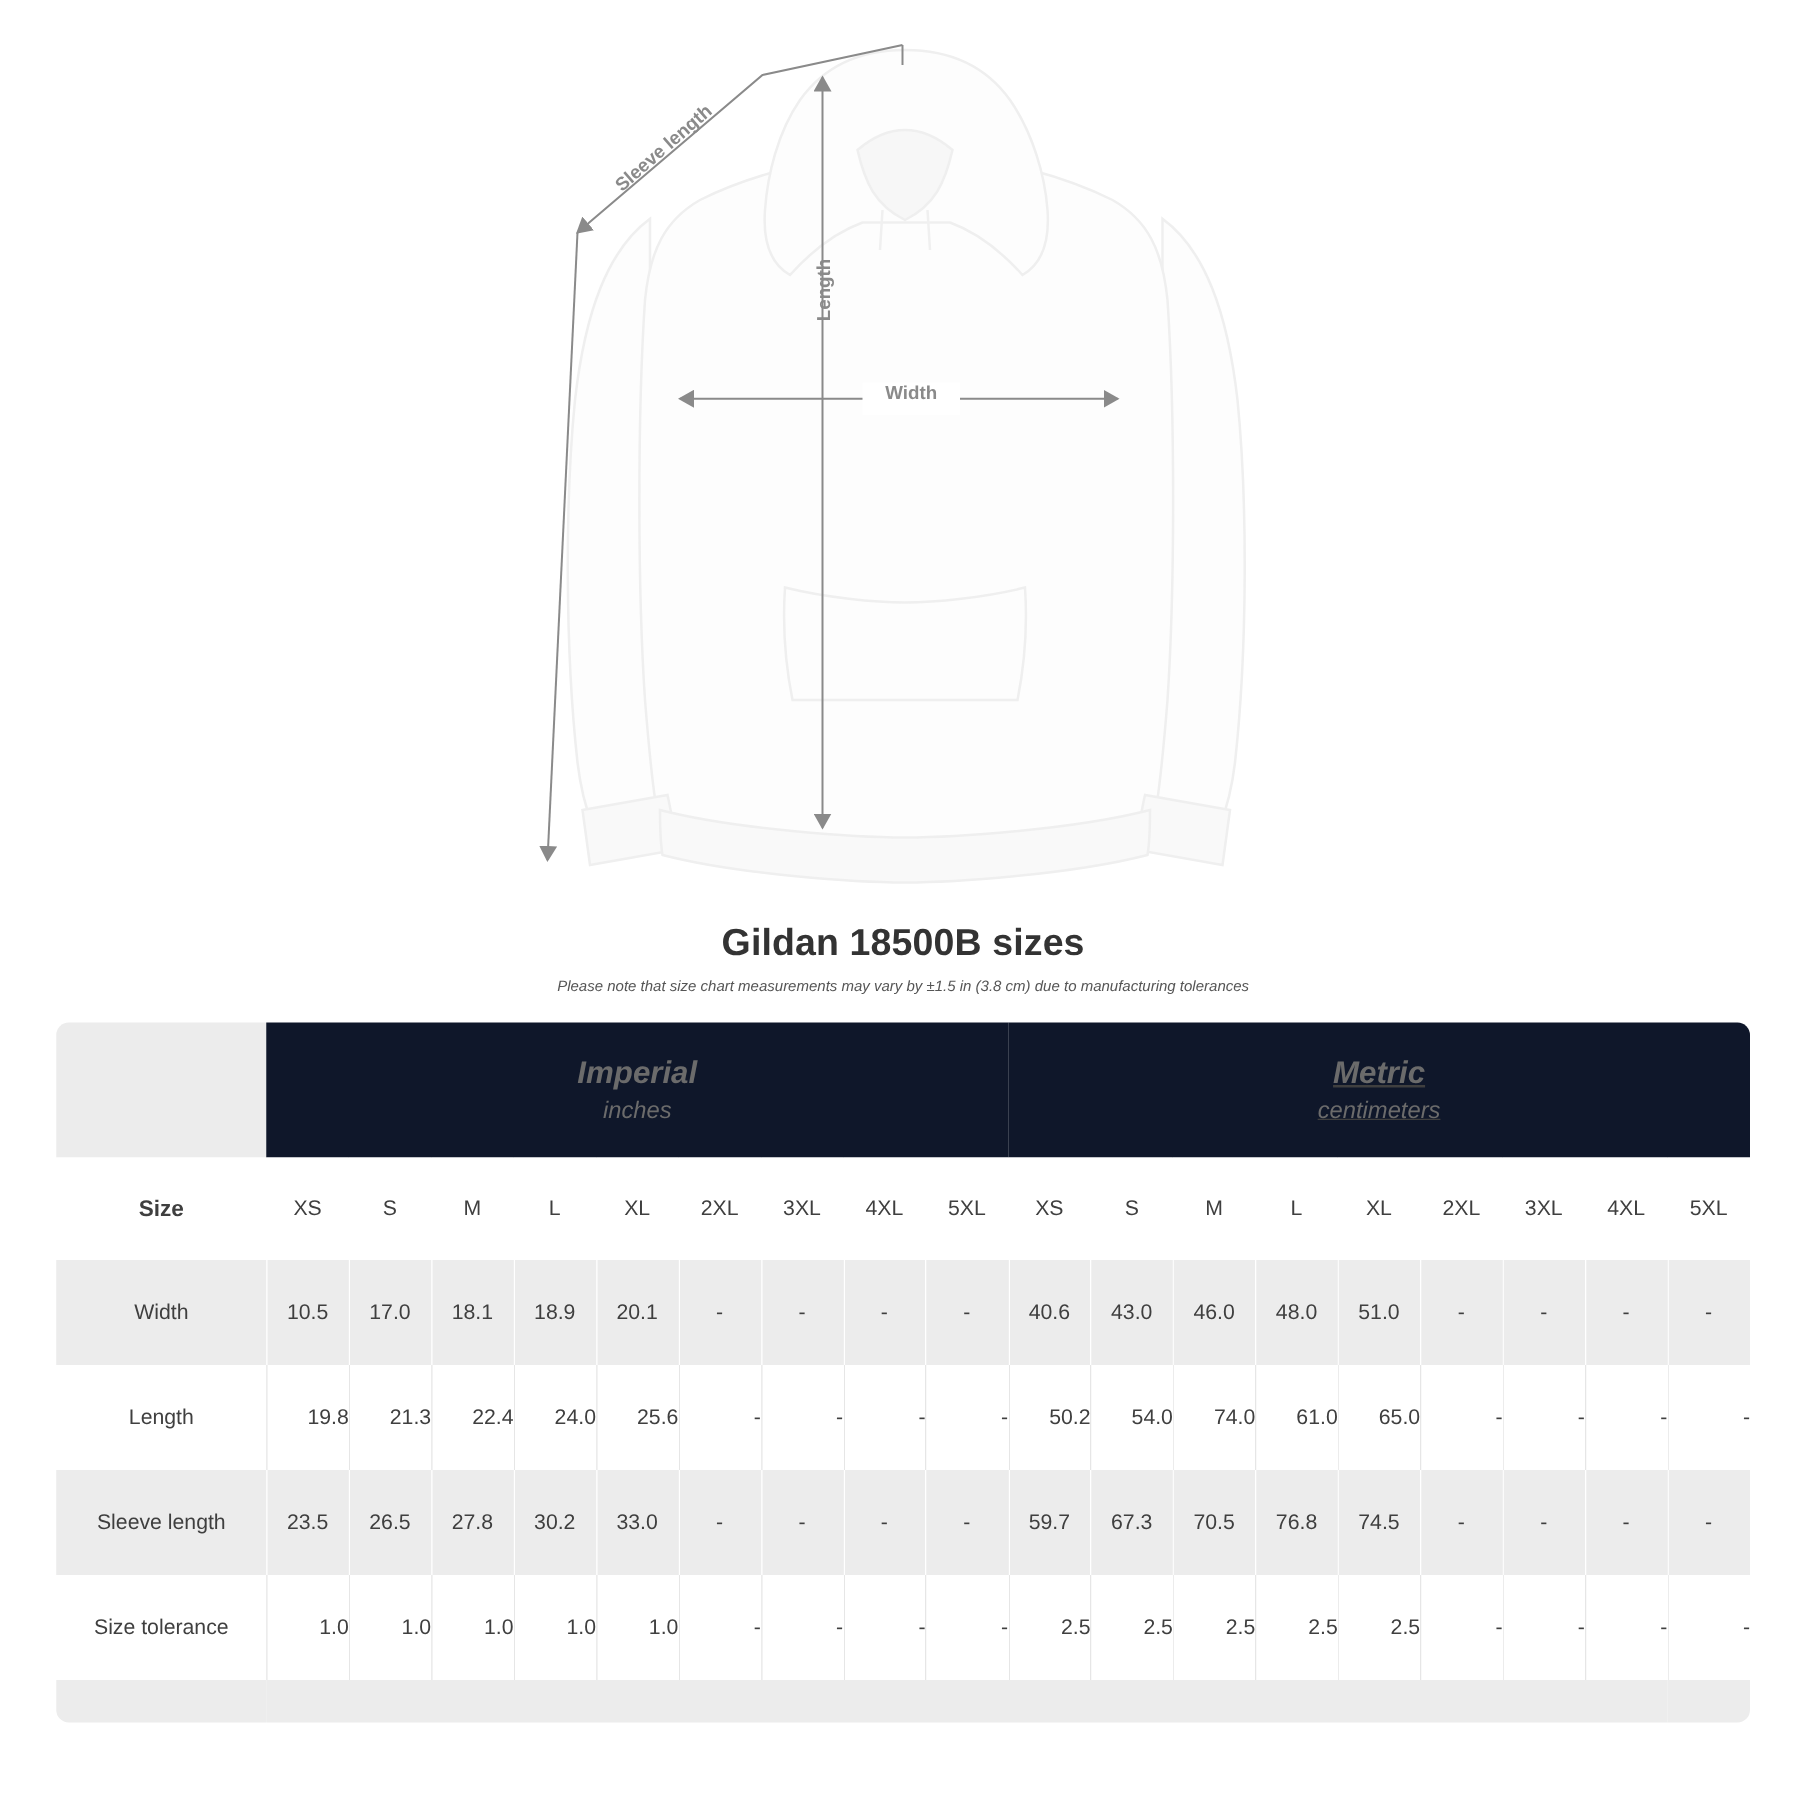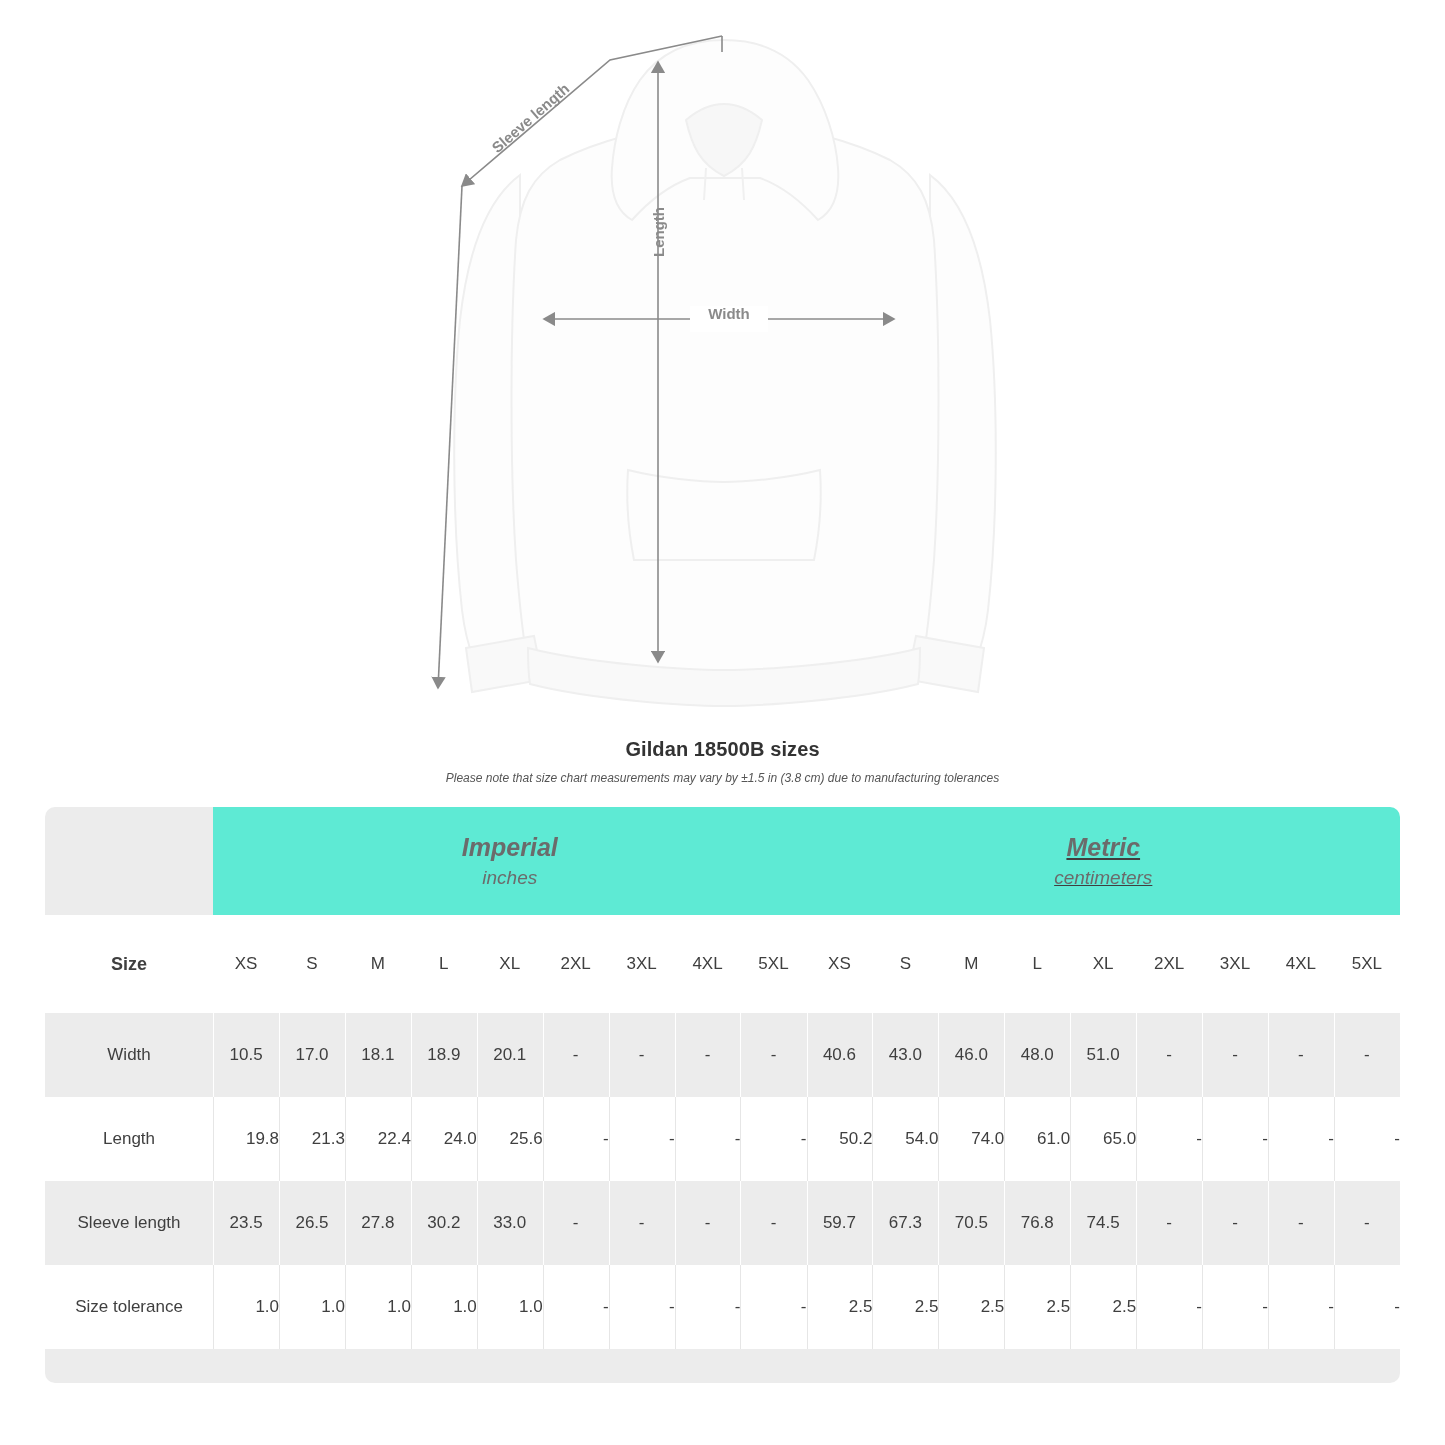--- a/index.html
+++ b/index.html
@@ -30,21 +30,21 @@
   .illustration svg {
     display: block;
   }
 
   
   .title-block {
     text-align: center;
     margin-top: 18px;
   }
   .chart-title {
-    font-size: 20px;
+    font-size: 30px;
     font-weight: bold;
     color: #333333;
     letter-spacing: 0.1px;
   }
   .chart-note {
     font-size: 12px;
     font-style: italic;
     color: #555555;
     margin-top: 10px;
   }
@@ -64,21 +64,21 @@
     vertical-align: middle;
     font-size: 17px;
     font-weight: normal;
     color: #3f3f3f;
     padding: 0;
     border: none;
   }
 
   
   .unit-band td {
-    background: #5eead4;
+    background: #0f172a;
     height: 108px;
   }
   .unit-band td.unit-cell {
     vertical-align: middle;
   }
   .unit-name {
     font-size: 25px;
     font-weight: bold;
     font-style: italic;
     color: #6b6b6b;
@@ -91,21 +91,21 @@
     margin-top: 6px;
   }
   .unit-band td.corner {
     background: #ececec;
   }
   .round-tl { border-top-left-radius: 10px; }
   .round-tr { border-top-right-radius: 10px; text-decoration: underline; }
 
   
   .size-head td {
-    height: 98px;
+    height: 82px;
     background: #ffffff;
     font-size: 18px;
     font-weight: bold;
     color: #3f3f3f;
   }
   .size-head td.rowlabel {
     font-size: 18px;
     font-weight: bold;
   }
 

